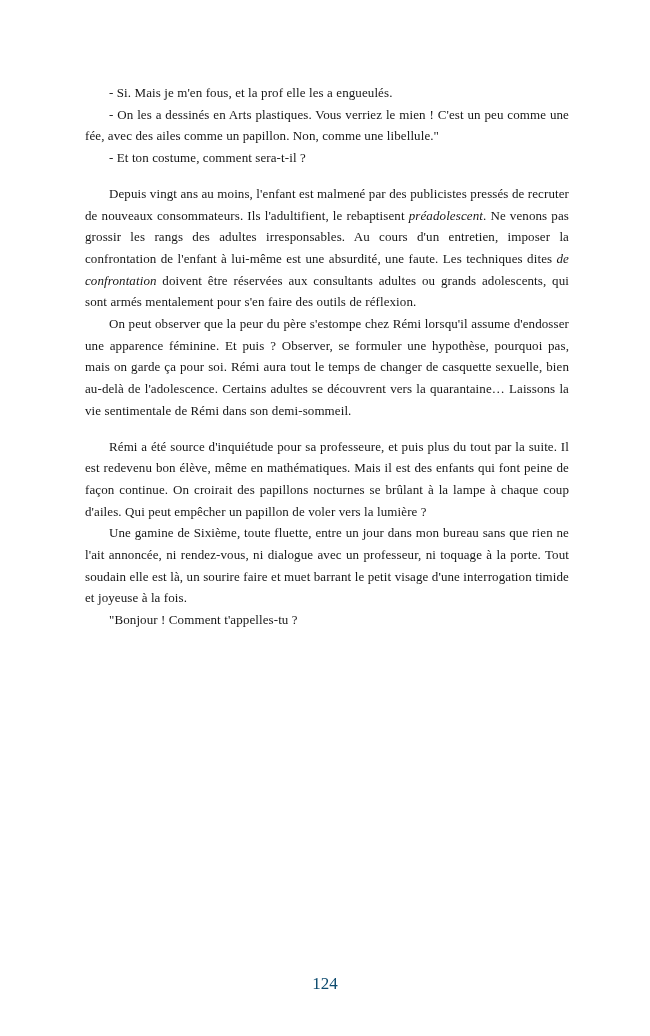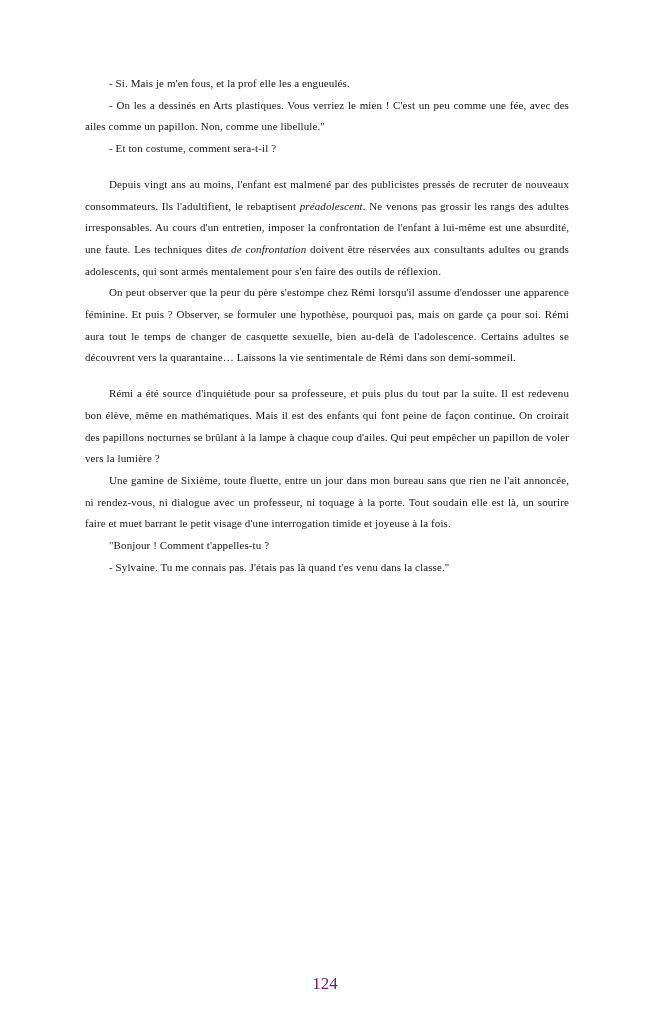--- a/index.html
+++ b/index.html
@@ -13,24 +13,24 @@
     height: 1036px;
     margin: 0 auto;
     background: #ffffff;
     font-family: "Liberation Serif", "DejaVu Serif", serif;
     color: #161616;
     overflow: hidden;
   }
   .text-block {
     position: absolute;
     left: 85px;
-    top: 73px;
+    top: 82px;
     width: 484px;
     text-align: justify;
-    font-size: 11px;
+    font-size: 13px;
     line-height: 21.7px;
     letter-spacing: 0.1px;
   }
   p.para {
     margin: 0;
     padding: 0;
     text-indent: 24px;
   }
   p.para.gap {
     margin-top: 14px;
@@ -38,32 +38,31 @@
   p.para em {
     font-style: italic;
   }
   .page-number {
     position: absolute;
     left: 0;
     width: 100%;
     bottom: 42px;
     text-align: center;
     font-size: 17px;
-    color: #701a75;
+    color: #0c4a6e;
   }
 </style>
 </head>
 <body>
 
 <div class="book-page">
   <div class="text-block">
       <p class="para"><span>- Si. Mais je m'en fous, et la prof elle les a engueulés.</span></p>
       <p class="para"><span>- On les a dessinés en Arts plastiques. Vous verriez le mien ! C'est un peu comme une fée, avec des ailes comme un papillon. Non, comme une libellule."</span></p>
       <p class="para"><span>- Et ton costume, comment sera-t-il ?</span></p>
       <p class="para gap"><span>Depuis vingt ans au moins, l'enfant est malmené par des publicistes pressés de recruter de nouveaux consommateurs. Ils l'adultifient, le rebaptisent </span><em>préadolescent</em><span>. Ne venons pas grossir les rangs des adultes irresponsables. Au cours d'un entretien, imposer la confrontation de l'enfant à lui-même est une absurdité, une faute. Les techniques dites </span><em>de confrontation</em><span> doivent être réservées aux consultants adultes ou grands adolescents, qui sont armés mentalement pour s'en faire des outils de réflexion.</span></p>
       <p class="para"><span>On peut observer que la peur du père s'estompe chez Rémi lorsqu'il assume d'endosser une apparence féminine. Et puis ? Observer, se formuler une hypothèse, pourquoi pas, mais on garde ça pour soi. Rémi aura tout le temps de changer de casquette sexuelle, bien au-delà de l'adolescence. Certains adultes se découvrent vers la quarantaine… Laissons la vie sentimentale de Rémi dans son demi-sommeil.</span></p>
       <p class="para gap"><span>Rémi a été source d'inquiétude pour sa professeure, et puis plus du tout par la suite. Il est redevenu bon élève, même en mathématiques. Mais il est des enfants qui font peine de façon continue. On croirait des papillons nocturnes se brûlant à la lampe à chaque coup d'ailes. Qui peut empêcher un papillon de voler vers la lumière ?</span></p>
       <p class="para"><span>Une gamine de Sixième, toute fluette, entre un jour dans mon bureau sans que rien ne l'ait annoncée, ni rendez-vous, ni dialogue avec un professeur, ni toquage à la porte. Tout soudain elle est là, un sourire faire et muet barrant le petit visage d'une interrogation timide et joyeuse à la fois.</span></p>
       <p class="para"><span>"Bonjour ! Comment t'appelles-tu ?</span></p>
-      <p class="para"><span>- Sylvaine. Tu me connais pas. J'étais pas là quand t'es venu dans la classe."</span></p>
     </div>
   <div class="page-number">124</div>
 </div>
 
 </body></html>

